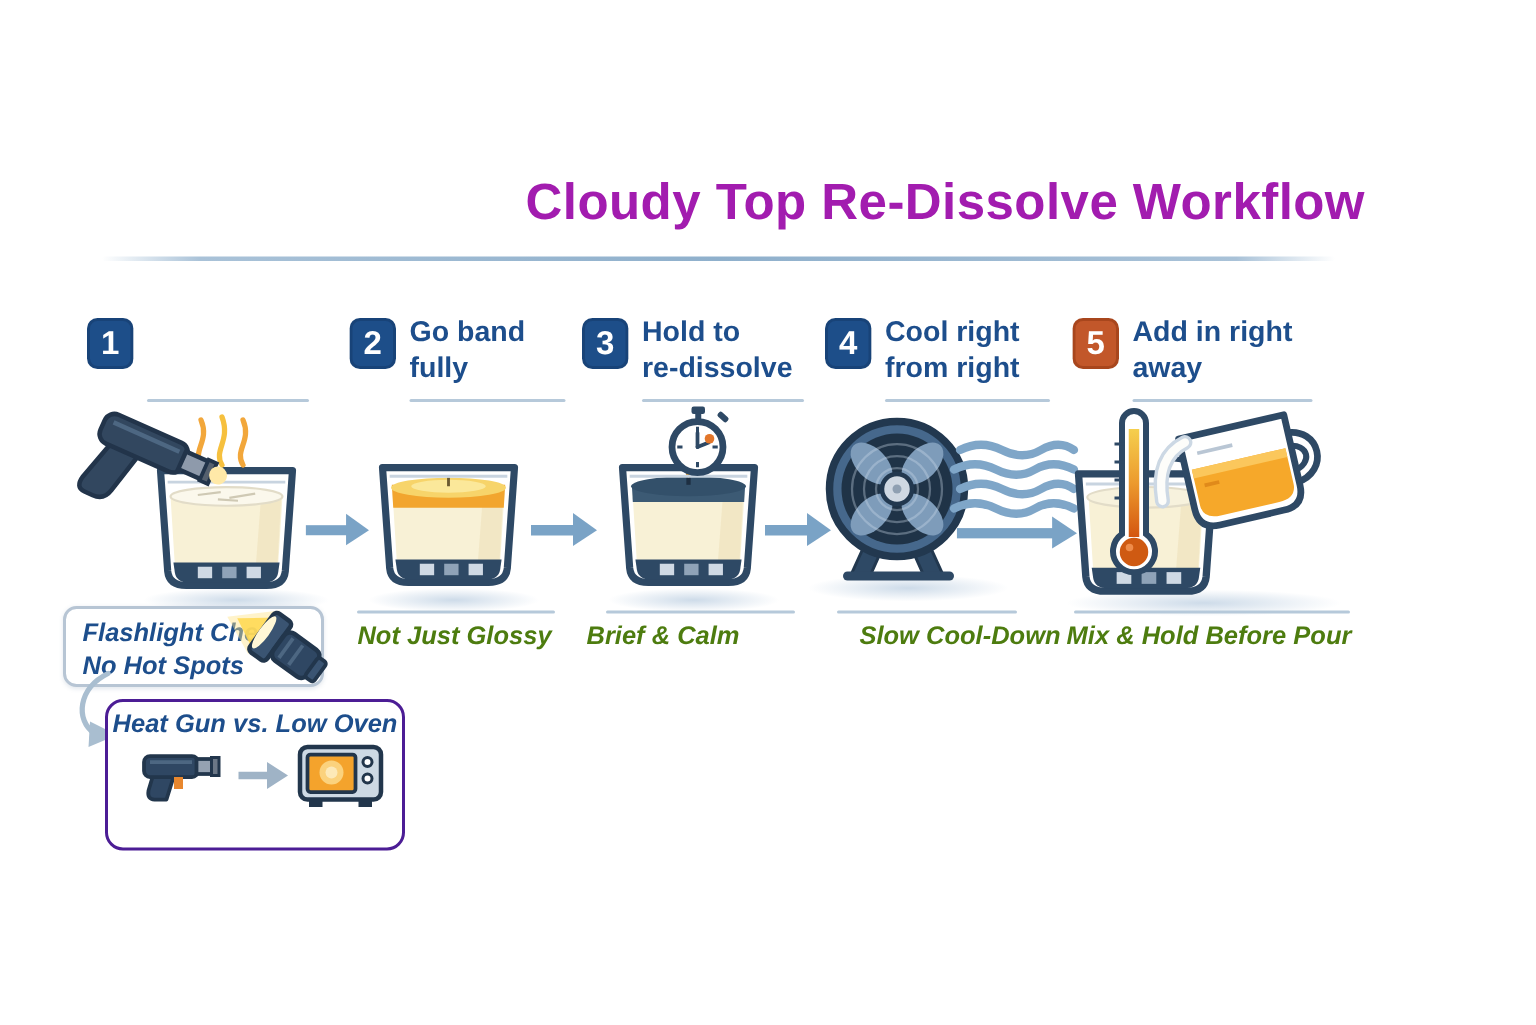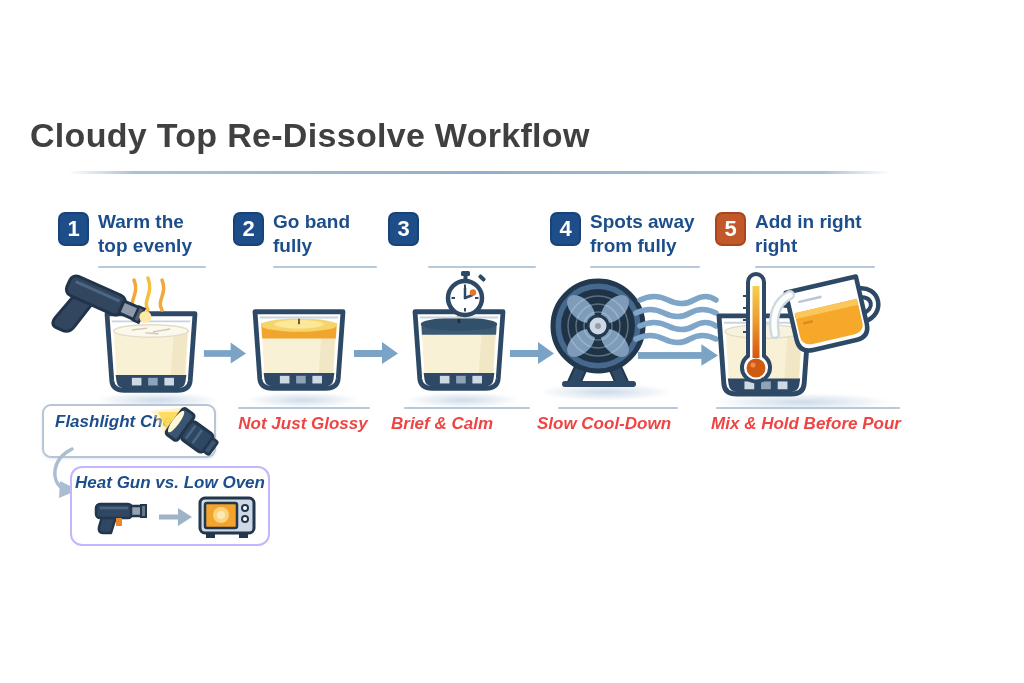--- a/index.html
+++ b/index.html
@@ -1,87 +1,87 @@
 <!DOCTYPE html>
 <html><head>
 <meta charset="utf-8">
 <style>
   html,body{margin:0;padding:0;background:#fff;}
   #canvas{position:relative;width:1024px;height:683px;background:#ffffff;overflow:hidden;
           font-family:"Liberation Sans",sans-serif;}
   .abs{position:absolute;}
-  .title{left:30px;top:116px;width:880px;text-align:left;
-         font-size:34px;font-weight:bold;color:#404040;letter-spacing:.3px;}
+  .title{left:30px;top:116px;width:880px;text-align:right;
+         font-size:34px;font-weight:bold;color:#a21caf;letter-spacing:.3px;}
   .title-rule{left:68px;top:171px;width:822px;height:3px;border-radius:2px;
      background:linear-gradient(to right,rgba(150,178,204,0),#a9c2d8 8%,#8fb0cc 50%,#a9c2d8 92%,rgba(150,178,204,0));}
   .step{top:210px;width:180px;height:64px;}
   .badge{position:absolute;left:0;top:2px;width:31px;height:34px;border-radius:7px;
          display:flex;align-items:center;justify-content:center;
          font-size:22px;font-weight:bold;color:#fff;border:2px solid rgba(10,35,70,.25);box-sizing:border-box;}
   .badge.blue{background:#1d4e89;}
   .badge.orange{background:#c2572a;border-color:rgba(120,40,5,.35);}
   .step-label{position:absolute;left:40px;top:0;font-size:19px;font-weight:bold;color:#1d4e8c;line-height:24px;white-space:nowrap;}
   .step-label span{display:block;}
   .step-rule{position:absolute;left:40px;top:56px;height:2px;background:#b6c9da;border-radius:1px;}
   .overline{height:2px;background:#b6c9da;border-radius:1px;top:407px;}
-  .caption{top:414px;font-size:17px;font-weight:bold;font-style:italic;color:#ef4444;
+  .caption{top:414px;font-size:17px;font-weight:bold;font-style:italic;color:#4d7c0f;
            white-space:nowrap;transform:translateX(-50%);}
   .shadow{border-radius:50%;background:radial-gradient(ellipse at center,rgba(165,190,215,.55),rgba(165,190,215,0) 70%);}
   .note-box{left:42px;top:404px;width:174px;height:54px;background:#fff;border:2px solid #b7c5d4;
             border-radius:9px;box-shadow:0 1px 3px rgba(100,130,160,.18);box-sizing:border-box;}
   .note-text{position:absolute;left:11px;top:5px;font-size:17px;font-weight:bold;font-style:italic;
              color:#1d4e8c;line-height:22px;white-space:nowrap;}
   .note-text span{display:block;}
-  .callout-box{left:70px;top:466px;width:200px;height:80px;background:#fff;border:2px solid #c4b5fd;
+  .callout-box{left:70px;top:466px;width:200px;height:101px;background:#fff;border:2px solid #4c1d95;
                border-radius:12px;box-sizing:border-box;}
   .callout-title{position:absolute;left:0;top:5px;width:100%;text-align:center;
                  font-size:17px;font-weight:bold;font-style:italic;color:#1d4e8c;white-space:nowrap;}
   svg{display:block;overflow:visible;}
 </style>
 </head>
 <body>
 
 <div id="canvas">
 
   <div class="abs title">Cloudy Top Re-Dissolve Workflow</div>
   <div class="abs title-rule"></div>
 
   <div class="abs step" style="left:58px;">
     <div class="badge blue">1</div>
-    <div class="step-label">
-      <span>Warm the</span>
-      <span>top evenly</span>
-    </div>
     <div class="step-rule" style="width:108px;"></div>
   </div>
   <div class="abs step" style="left:233px;">
     <div class="badge blue">2</div>
     <div class="step-label">
       <span>Go band</span>
       <span>fully</span>
     </div>
     <div class="step-rule" style="width:104px;"></div>
   </div>
   <div class="abs step" style="left:388px;">
     <div class="badge blue">3</div>
+    <div class="step-label">
+      <span>Hold to</span>
+      <span>re-dissolve</span>
+    </div>
     <div class="step-rule" style="width:108px;"></div>
   </div>
   <div class="abs step" style="left:550px;">
     <div class="badge blue">4</div>
     <div class="step-label">
-      <span>Spots away</span>
-      <span>from fully</span>
+      <span>Cool right</span>
+      <span>from right</span>
     </div>
     <div class="step-rule" style="width:110px;"></div>
   </div>
   <div class="abs step" style="left:715px;">
     <div class="badge orange">5</div>
     <div class="step-label">
       <span>Add in right</span>
-      <span>right</span>
+      <span>away</span>
     </div>
     <div class="step-rule" style="width:120px;"></div>
   </div>
 
   <div class="abs shadow" style="left:95px;top:392px;width:125px;height:16px;"></div>
   <div class="abs shadow" style="left:245px;top:392px;width:115px;height:16px;"></div>
   <div class="abs shadow" style="left:405px;top:392px;width:115px;height:16px;"></div>
   <div class="abs shadow" style="left:538px;top:383px;width:135px;height:18px;"></div>
   <div class="abs shadow" style="left:710px;top:393px;width:185px;height:18px;"></div>
 
@@ -249,26 +249,27 @@
       <polygon points="67,2 84,13.5 67,24" fill="#7aa3c6"></polygon>
   </svg>
 
   <div class="abs overline" style="left:238px;width:132px;"></div>
   <div class="abs overline" style="left:404px;width:126px;"></div>
   <div class="abs overline" style="left:558px;width:120px;"></div>
   <div class="abs overline" style="left:716px;width:184px;"></div>
 
   <div class="abs caption" style="left:303px;">Not Just Glossy</div>
   <div class="abs caption" style="left:442px;">Brief &amp; Calm</div>
-  <div class="abs caption" style="left:604px;">Slow Cool-Down</div>
+  <div class="abs caption" style="left:640px;">Slow Cool-Down</div>
   <div class="abs caption" style="left:806px;font-style:italic;">Mix &amp; Hold Before Pour</div>
 
   <div class="abs note-box">
     <div class="note-text">
       <span>Flashlight Check</span>
+      <span>No Hot Spots</span>
     </div>
   </div>
   <svg class="abs" style="left:148px;top:398px;" width="74" height="68" viewBox="0 0 74 68">
     <g transform="rotate(36 37 30)">
       <polygon points="0,36 26,12 26,48" fill="#ffe58a" opacity=".45"></polygon>
       <polygon points="6,33 27,17 27,44" fill="#ffd954" opacity=".9"></polygon>
       <rect x="24" y="14" width="14" height="32" rx="3" fill="#3a5472" stroke="#22364c" stroke-width="3"></rect>
       <ellipse cx="26" cy="30" rx="3.5" ry="13" fill="#fff7d6"></ellipse>
       <rect x="38" y="19" width="28" height="22" rx="5" fill="#2f4763" stroke="#22364c" stroke-width="3"></rect>
       <line x1="44" y1="22" x2="44" y2="38" stroke="#4d6782" stroke-width="2.5"></line>

